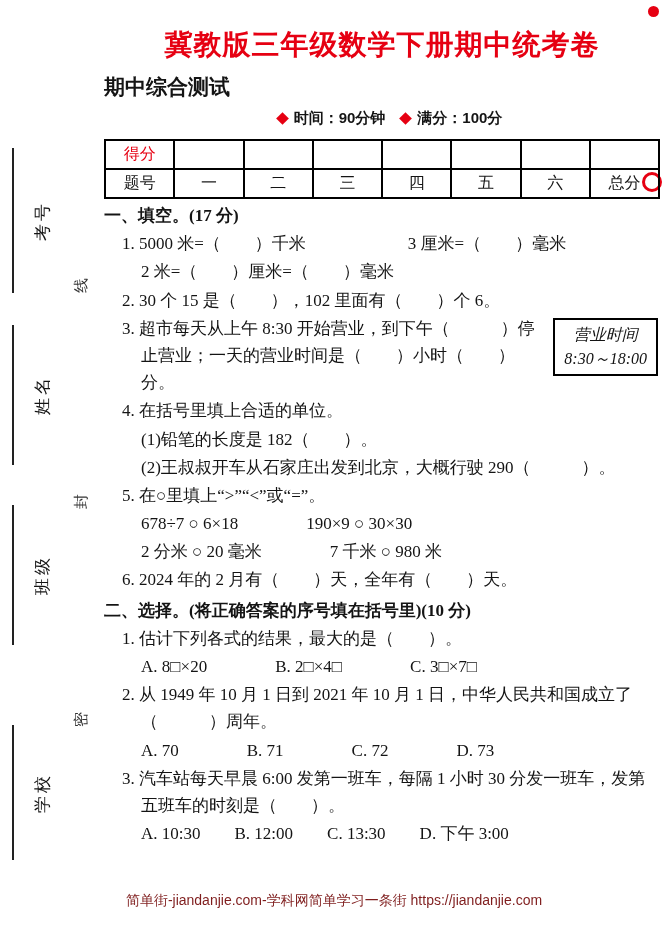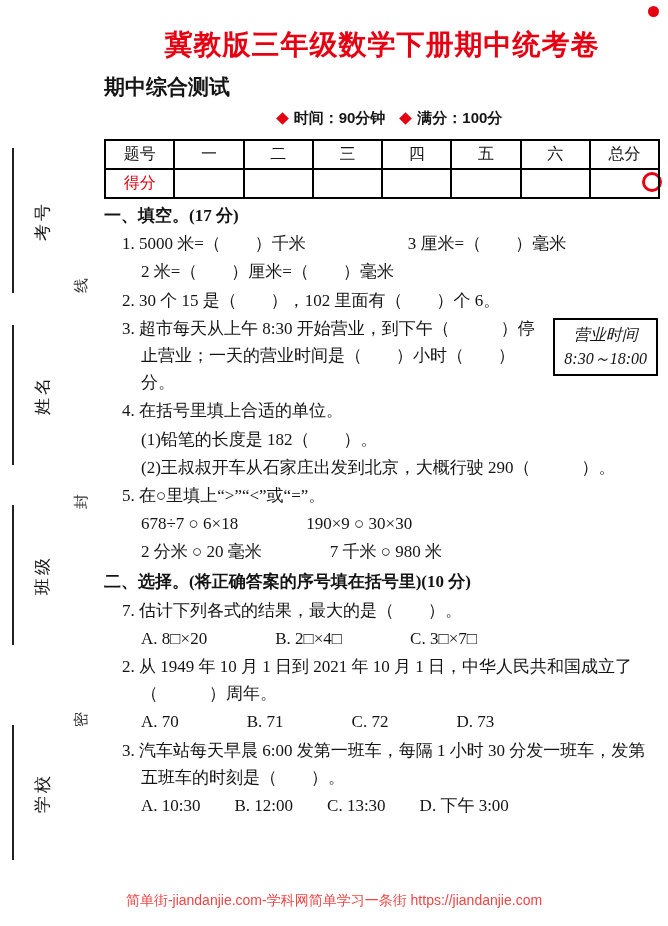--- a/index.html
+++ b/index.html
@@ -29,21 +29,21 @@
   .fill-line{position:absolute;left:0;top:0;bottom:0;width:0;border-left:2px solid #222;}
   .side-label{position:absolute;left:10px;top:50%;
               transform:translateY(-50%) rotate(-90deg);
               font-size:17px;white-space:nowrap;letter-spacing:3px;}
   .seal-char{position:absolute;left:74px;font-size:15px;color:#333;transform:rotate(-90deg);}
   .mark-disc{position:absolute;right:9px;top:6px;width:11px;height:11px;
              background:#e60012;border-radius:50%;}
   .mark-ring{position:absolute;right:6px;top:172px;width:14px;height:14px;
              border:3px solid #e60012;border-radius:50%;}
   .footer{position:absolute;left:0;right:0;bottom:16px;text-align:center;font-size:14px;
-          color:#ef4444;font-family:"Liberation Sans","DejaVu Sans",sans-serif;}
+          color:#7f1d1d;font-family:"Liberation Sans","DejaVu Sans",sans-serif;}
 </style>
 </head>
 <body>
 
 <div class="sheet">
 
   <div class="side-group" style="top:148px;height:145px;left:12px;">
     <div class="fill-line"></div>
     <div class="side-label">考号</div>
   </div>
@@ -74,38 +74,38 @@
     <div class="title">冀教版三年级数学下册期中统考卷</div>
     <div class="subtitle">期中综合测试</div>
 
     <div class="timeline">
       <span class="diamond"></span><span>时间：90分钟</span><span class="diamond"></span><span>满分：100分</span>
     </div>
 
     <table class="score">
       <tbody>
           <tr>
+        <td class="red">得分</td>
+        <td></td>
+        <td></td>
+        <td></td>
+        <td></td>
+        <td></td>
+        <td></td>
+        <td></td>
+      </tr>
+      <tr>
         <td>题号</td>
         <td>一</td>
         <td>二</td>
         <td>三</td>
         <td>四</td>
         <td>五</td>
         <td>六</td>
         <td>总分</td>
-      </tr>
-      <tr>
-        <td class="red">得分</td>
-        <td></td>
-        <td></td>
-        <td></td>
-        <td></td>
-        <td></td>
-        <td></td>
-        <td></td>
       </tr>
     </tbody>
       </table>
 
     <div class="content">
 
       <div class="sec-title">一、填空。(17 分)</div>
       <div class="q">1. 5000 米=（　　）千米　　　　　　3 厘米=（　　）毫米</div>
       <div class="sub">2 米=（　　）厘米=（　　）毫米</div>
       <div class="q">2. 30 个 15 是（　　），102 里面有（　　）个 6。</div>
@@ -119,23 +119,24 @@
       </div>
 
       <div class="q">4. 在括号里填上合适的单位。</div>
       <div class="sub">(1)铅笔的长度是 182（　　）。</div>
       <div class="sub">(2)王叔叔开车从石家庄出发到北京，大概行驶 290（　　　）。</div>
 
       <div class="q">5. 在○里填上“&gt;”“&lt;”或“=”。</div>
       <div class="sub">678÷7 ○ 6×18　　　　190×9 ○ 30×30</div>
       <div class="sub">2 分米 ○ 20 毫米　　　　7 千米 ○ 980 米</div>
 
+      <div class="q">6. 2024 年的 2 月有（　　）天，全年有（　　）天。</div>
 
       <div class="sec-title">二、选择。(将正确答案的序号填在括号里)(10 分)</div>
-      <div class="q">7. 估计下列各式的结果，最大的是（　　）。</div>
+      <div class="q">1. 估计下列各式的结果，最大的是（　　）。</div>
       <div class="choices">A. 8□×20　　　　B. 2□×4□　　　　C. 3□×7□</div>
       <div class="q">2. 从 1949 年 10 月 1 日到 2021 年 10 月 1 日，中华人民共和国成立了（　　　）周年。</div>
       <div class="choices">A. 70　　　　B. 71　　　　C. 72　　　　D. 73</div>
       <div class="q">3. 汽车站每天早晨 6:00 发第一班车，每隔 1 小时 30 分发一班车，发第五班车的时刻是（　　）。</div>
       <div class="choices">A. 10:30　　B. 12:00　　C. 13:30　　D. 下午 3:00</div>
 
     </div>
   </div>
 
   <div class="footer">简单街-jiandanjie.com-学科网简单学习一条街 https://jiandanjie.com</div>

